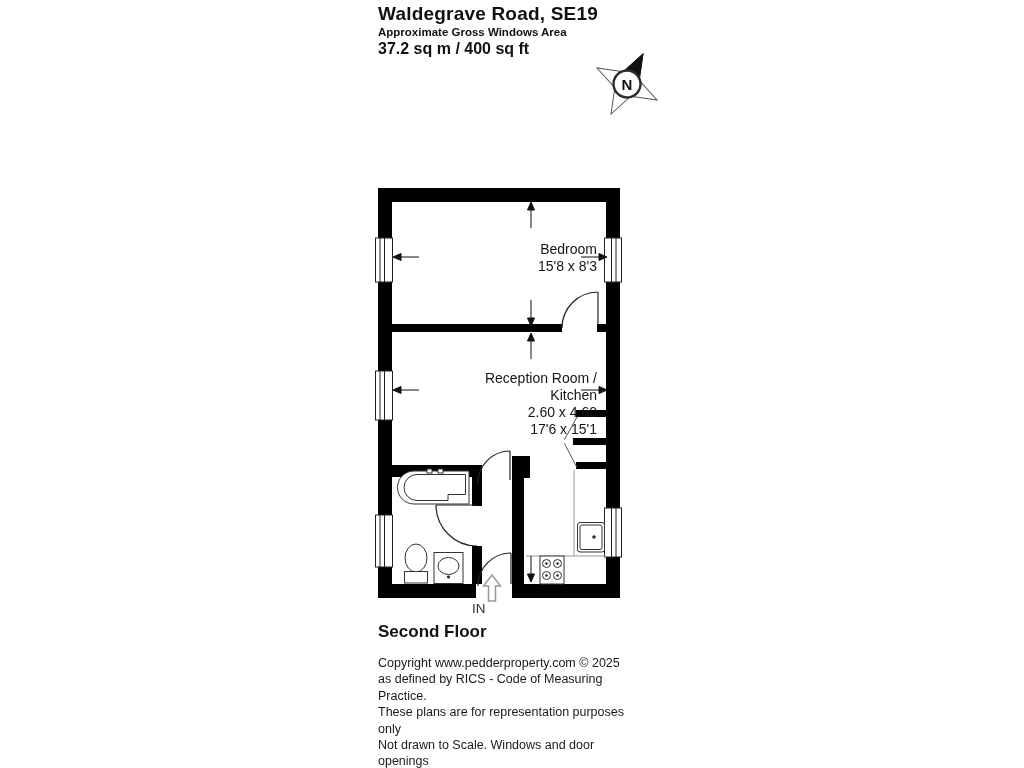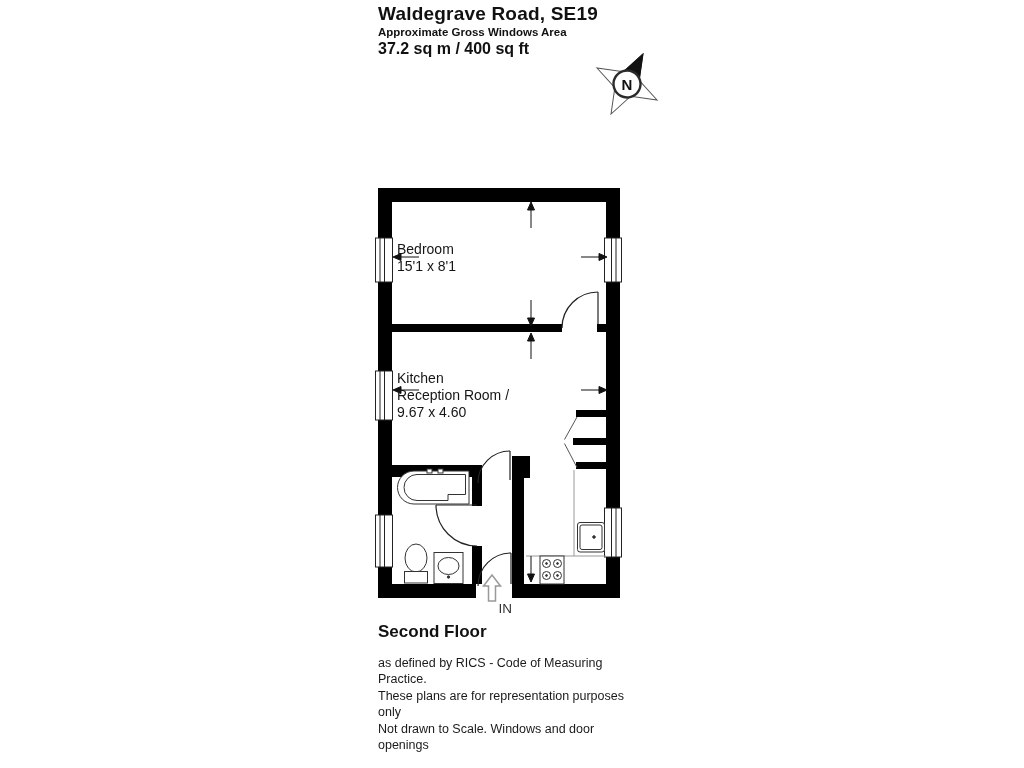--- a/index.html
+++ b/index.html
@@ -3,25 +3,25 @@
 <meta charset="utf-8">
 <style>
   html,body{margin:0;padding:0;background:#fff;}
   body{width:1024px;height:768px;overflow:hidden;font-family:"Liberation Sans",sans-serif;color:#111;}
   .canvas{position:relative;width:1024px;height:768px;}
   .plan-svg{position:absolute;left:0;top:0;}
   .abs{position:absolute;}
   .title{left:378px;top:3px;font-size:19px;font-weight:bold;letter-spacing:.2px;}
   .subtitle{left:378px;top:26px;font-size:11.5px;font-weight:bold;}
   .area{left:378px;top:40px;font-size:16px;font-weight:bold;}
-  .room-label{width:200px;text-align:left;font-size:14px;line-height:17px;color:#151515;}
+  .room-label{width:200px;text-align:right;font-size:14px;line-height:17px;color:#151515;}
   .room-label div:empty{display:none;}
   .bedroom-label{left:397px;top:241px;}
   .reception-label{left:397px;top:370px;}
-  .in-label{left:472px;top:601px;width:40px;text-align:right;font-size:13.5px;color:#333;}
+  .in-label{left:472px;top:601px;width:40px;text-align:left;font-size:13.5px;color:#333;}
   .floor-label{left:378px;top:622px;font-size:17px;font-weight:bold;}
   .footer{left:378px;top:655px;width:270px;font-size:12.5px;line-height:16.4px;color:#1a1a1a;}
 </style>
 </head>
 <body>
 
 <div class="canvas">
 
   <svg class="plan-svg" width="1024" height="768" viewBox="0 0 1024 768">
 
@@ -170,33 +170,35 @@
     <polygon points="492,575 483.5,586 488.5,586 488.5,601 495.5,601 495.5,586 500.5,586" fill="#fff" stroke="#999" stroke-width="1.5"></polygon>
   </svg>
 
   <div class="abs title">Waldegrave Road, SE19</div>
   <div class="abs subtitle">Approximate Gross Windows Area</div>
   <div class="abs area">37.2 sq m / 400 sq ft</div>
 
   <div class="abs room-label bedroom-label">
     <div>Bedroom</div>
 
-    <div>15'1 x 8'1</div>
+    <div>15'8 x 8'3</div>
   </div>
 
   <div class="abs room-label reception-label">
+    <div>Reception Room /</div>
     <div>Kitchen</div>
-    <div>Reception Room /</div>
-    <div>9.67 x 4.60</div>
+    <div>2.60 x 4.60</div>
+    <div>17'6 x 15'1</div>
   </div>
 
   <div class="abs in-label">IN</div>
 
   <div class="abs floor-label">Second Floor</div>
 
   <div class="abs footer">
+    <div>Copyright www.pedderproperty.com © 2025</div>
     <div>as defined by RICS - Code of Measuring Practice.</div>
     <div>These plans are for representation purposes only</div>
     <div>Not drawn to Scale. Windows and door openings</div>
 
   </div>
 
 </div>
 
 </body></html>

